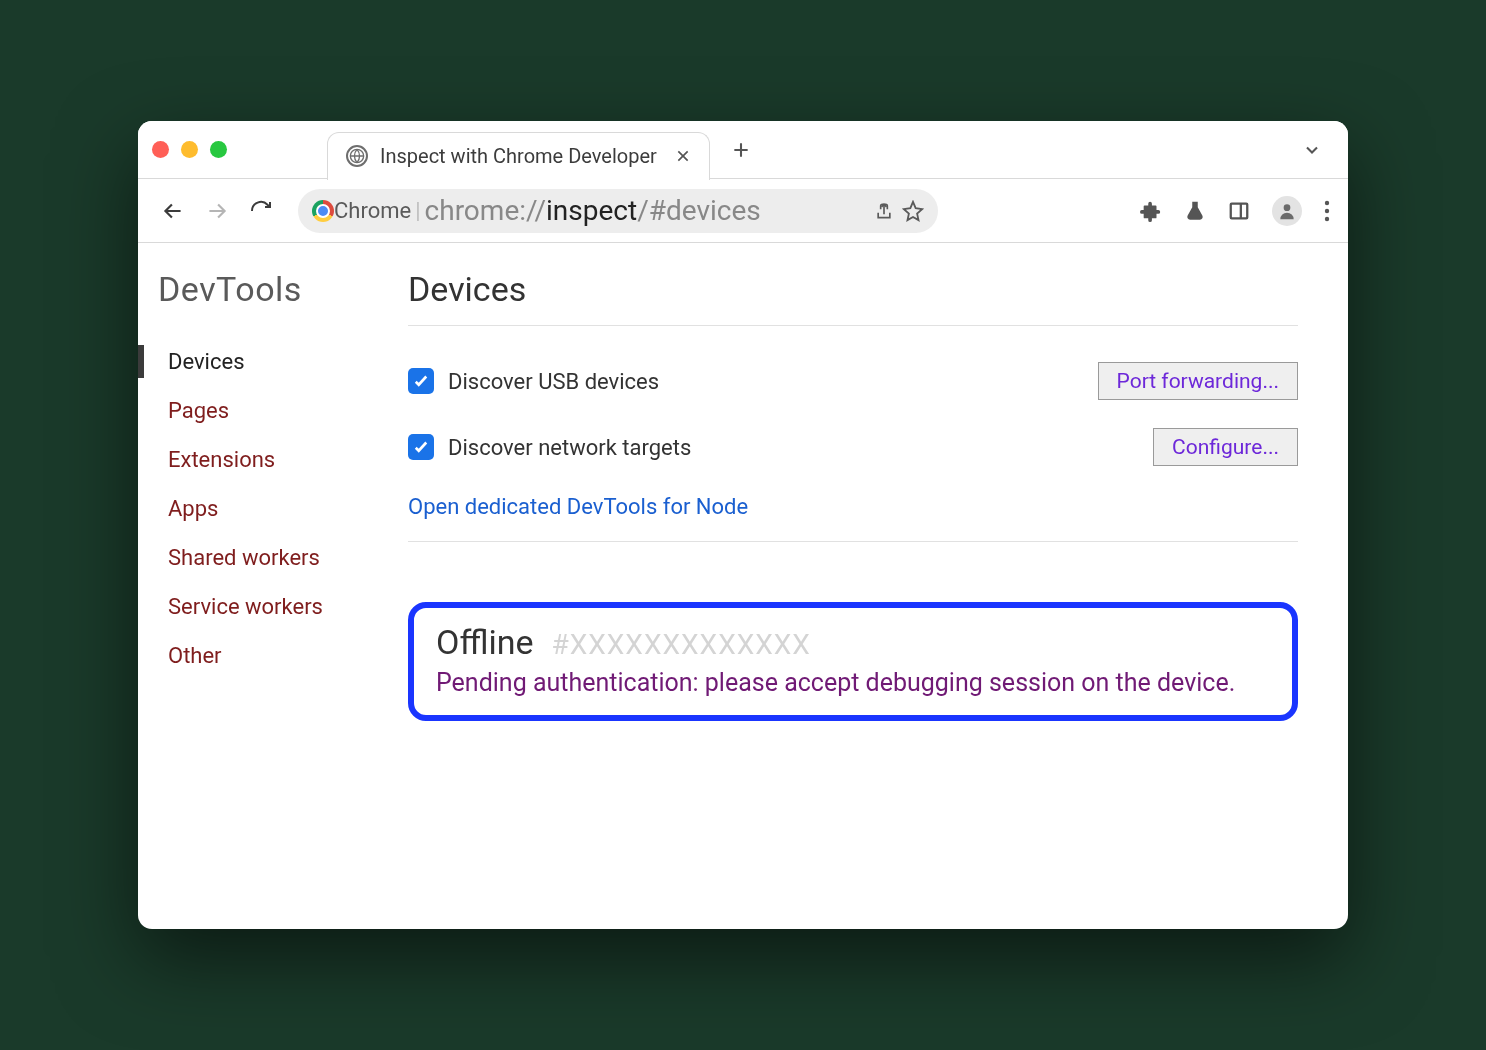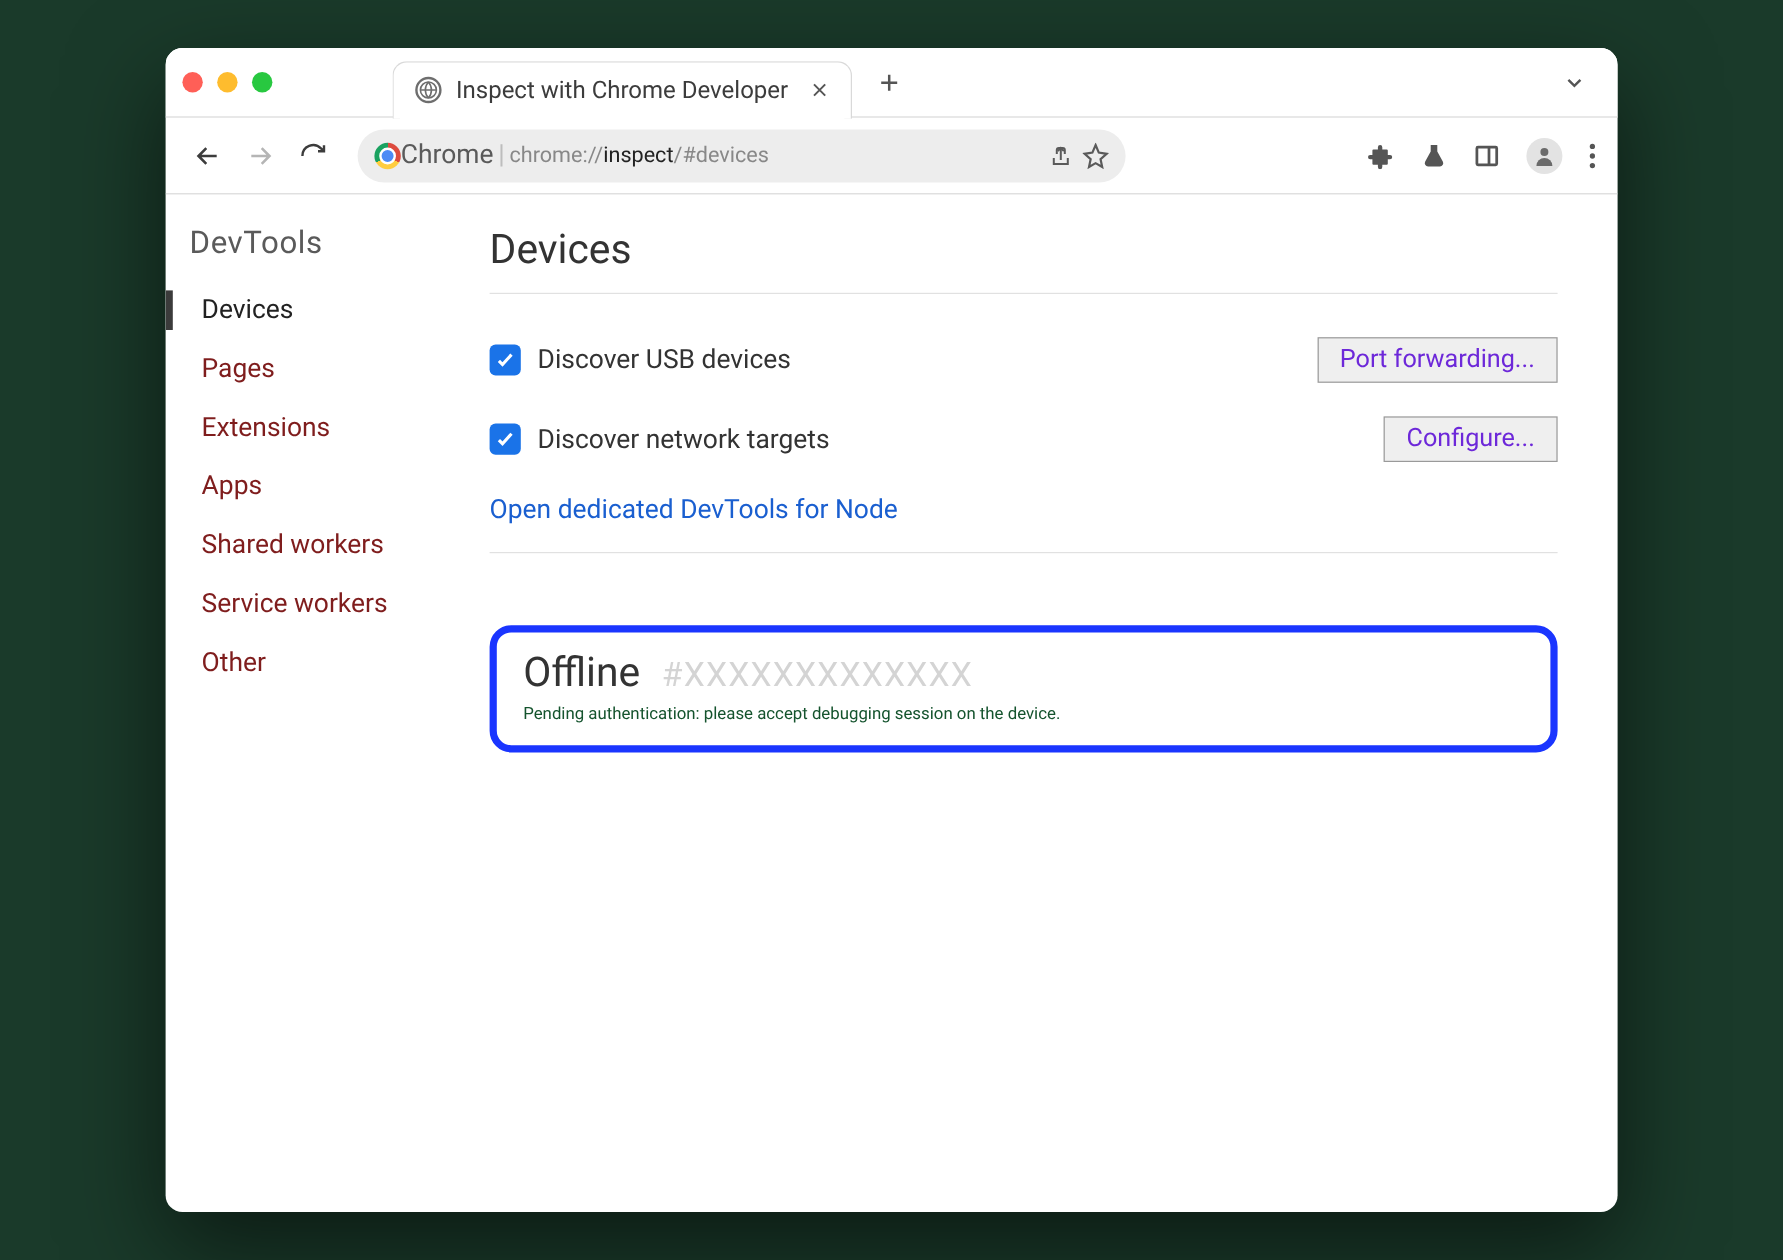--- a/index.html
+++ b/index.html
@@ -7,21 +7,21 @@
     font-family: -apple-system, BlinkMacSystemFont, "Segoe UI", Roboto, Arial, sans-serif;
     background: #1a3a2a;
     width: 1486px;
     height: 1050px;
     display: flex;
     align-items: center;
     justify-content: center;
   }
   .window {
     width: 1210px;
-    height: 970px;
+    height: 808px;
     background: #fff;
     border-radius: 14px;
     box-shadow: 0 30px 80px rgba(0,0,0,0.55);
     overflow: hidden;
     display: flex;
     flex-direction: column;
   }
   .tabbar {
     height: 58px;
     background: #fff;
@@ -108,41 +108,41 @@
     position: relative;
     display:flex;align-items:center;justify-content:center;
   }
   .omni .chrome-icon::after{
     content:""; width:10px;height:10px;border-radius:50%;background:#4c8bf5;border:2px solid #fff;
   }
   .omni .chip {
     color: #5a5a5a; font-size: 22px;
   }
   .omni .sep { color: #bdbdbd; font-size: 22px; padding: 0 4px; }
-  .omni .url { font-size: 18px; color: #888; }
+  .omni .url { font-size: 28px; color: #888; }
   .omni .url .emph { color: #222; }
   .omni .share { margin-left: auto; color:#5a5a5a; }
   .omni .star { color:#5a5a5a; margin-left: 8px; }
   .tb-icons { display:flex; align-items:center; gap: 22px; margin-left: auto; color:#555; }
   .tb-icons .acct { width:30px;height:30px;border-radius:50%;background:#e3e3e3;display:flex;align-items:center;justify-content:center; }
   .content {
     flex: 1;
     display: flex;
     padding: 26px 20px 20px 0;
     overflow: hidden;
   }
   .sidebar {
     width: 260px;
     padding-left: 20px;
   }
   .brand {
-    font-size: 26px;
+    font-size: 34px;
     color: #5a5a5a;
     font-weight: 400;
-    margin-bottom: 16px;
+    margin-bottom: 28px;
     letter-spacing: 0.5px;
   }
   .navlist { list-style:none; }
   .navlist li {
     font-size: 22px;
     color: #7f1d1d;
     padding: 12px 0 12px 10px;
     cursor: pointer;
   }
   .navlist li.active {
@@ -195,22 +195,22 @@
     font-size: 34px;
     color:#333;
   }
   .callout .hash {
     font-size: 28px;
     color:#d4d4d4;
     margin-left: 14px;
     letter-spacing: 1px;
   }
   .callout .sub {
-    font-size: 14px;
-    color:#14532d;
+    font-size: 25px;
+    color:#701a75;
     margin-top: 6px;
   }
   svg { display:block; }
 </style>
 </head>
 <body>
 
 <div class="window">
 
   <div class="tabbar">

